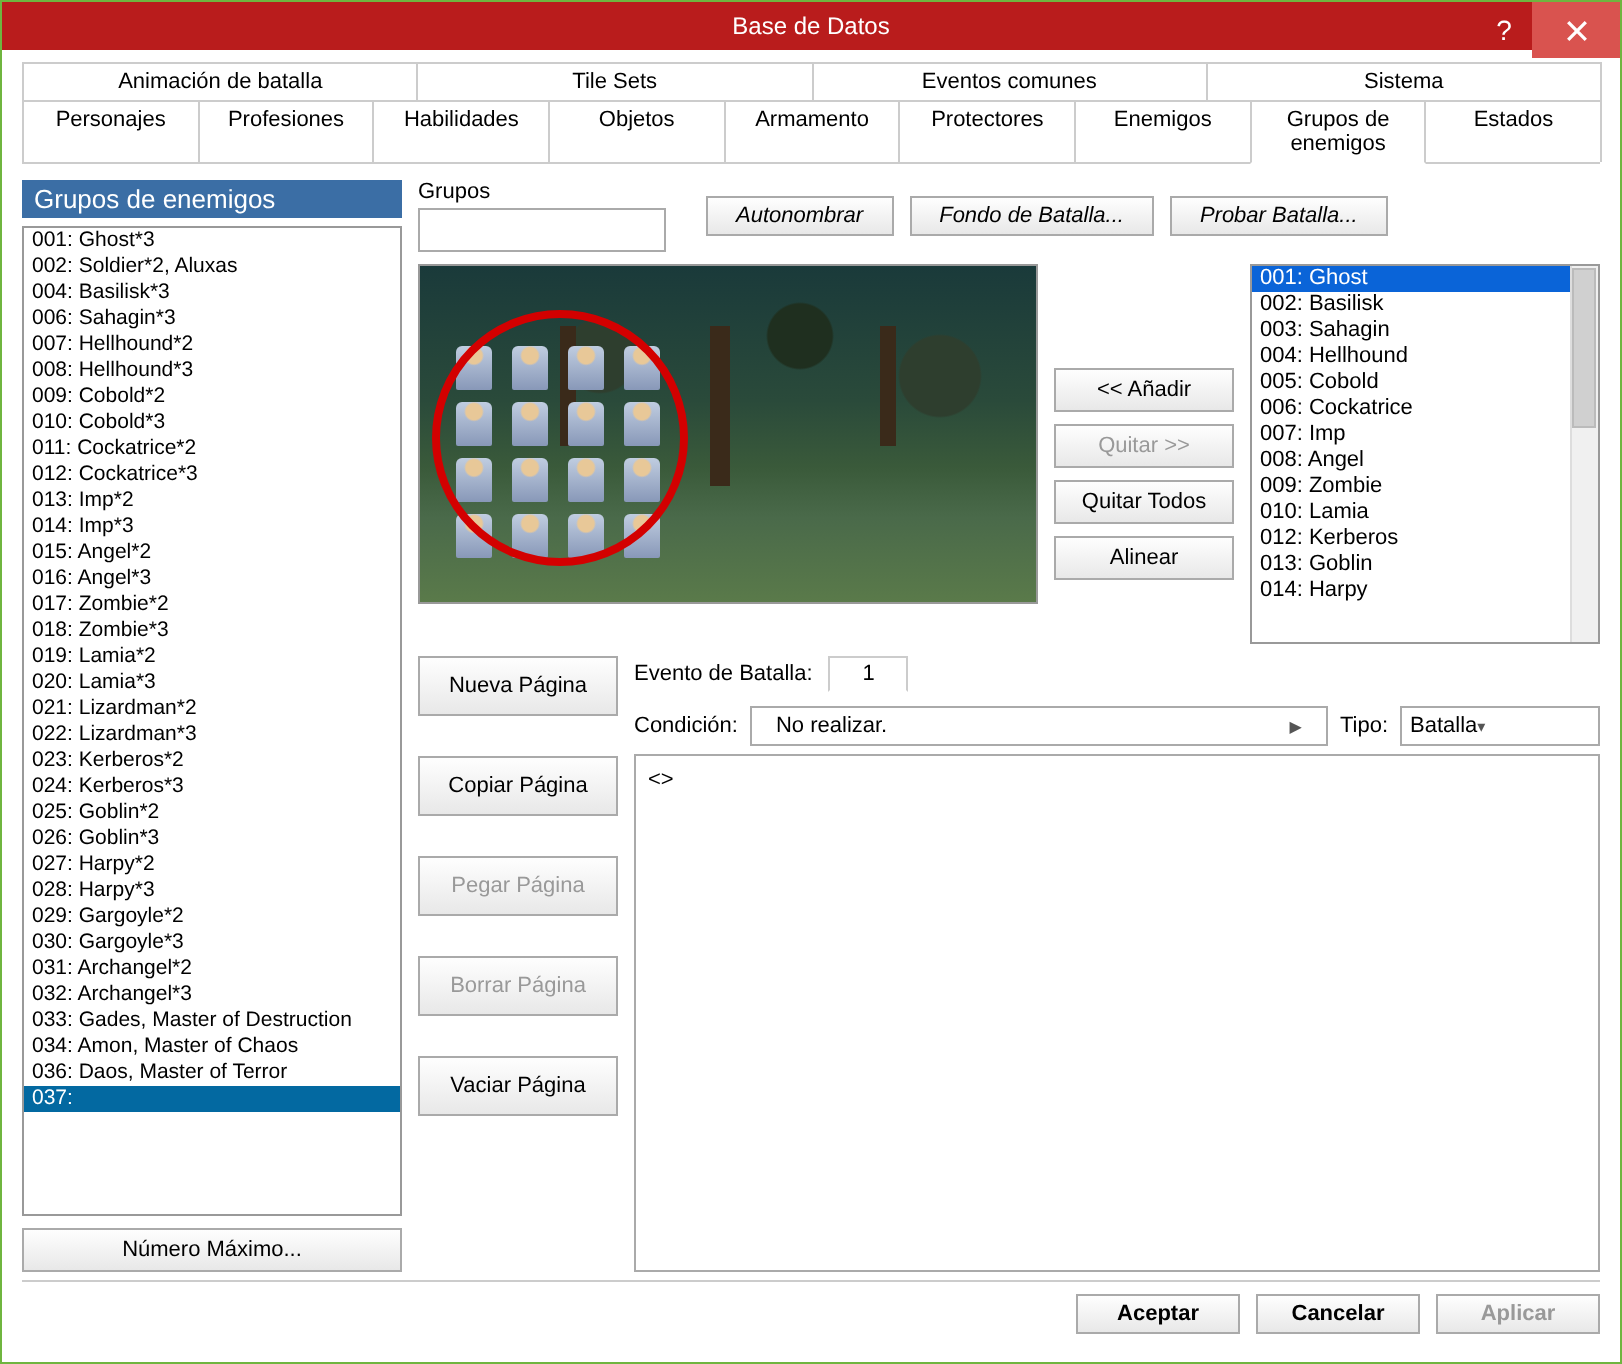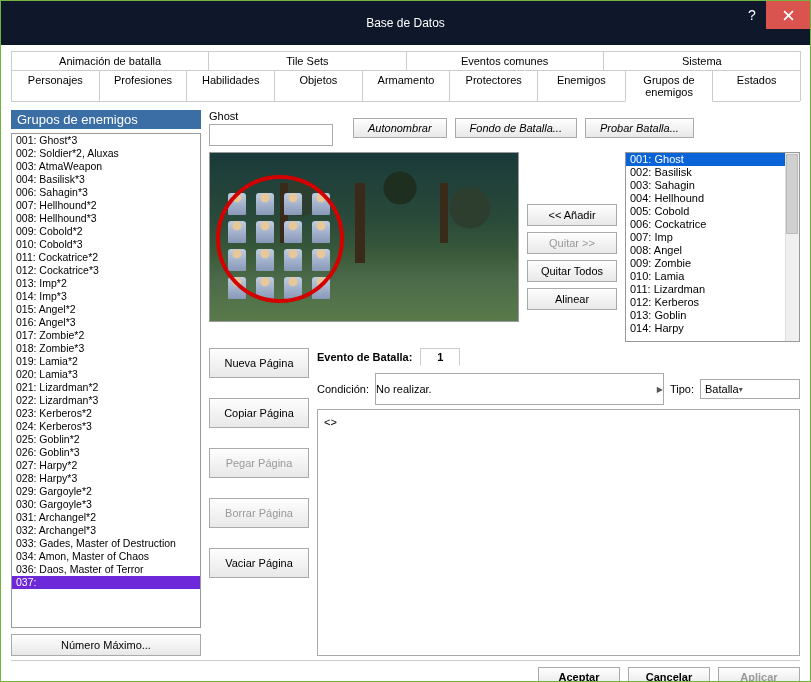--- a/index.html
+++ b/index.html
@@ -1,36 +1,36 @@
 <!DOCTYPE html>
 <html><head>
 <meta charset="utf-8">
 <style>
 * { box-sizing: border-box; margin: 0; padding: 0; font-family: "Segoe UI", Tahoma, sans-serif; font-size: 11px; }
 body { background: #fff; width: 811px; height: 682px; overflow: hidden; border: 1px solid #6fb53f; }
-.titlebar { background: #0f172a; height: 44px; display: flex; align-items: center; justify-content: center; position: relative; color: #fff; }
+.titlebar { background: #b91c1c; height: 24px; display: flex; align-items: center; justify-content: center; position: relative; color: #fff; }
 .title-text { font-size: 12px; }
 .tb-btns { position: absolute; right: 0; top: 0; height: 28px; display: flex; }
 .tb-help { width: 28px; height: 28px; display: flex; align-items: center; justify-content: center; color: #fff; font-size: 14px; }
 .tb-close { width: 44px; height: 28px; background: #d9534f; display: flex; align-items: center; justify-content: center; }
 .tb-close svg { width: 11px; height: 11px; }
 
 .content { padding: 6px 10px 10px 10px; height: calc(100% - 28px); display: flex; flex-direction: column; gap: 4px; }
 
 .tab-strip { display: flex; flex-wrap: wrap; border-bottom: 1px solid #ccc; }
 .tab-row { display: flex; width: 100%; }
 .tab { flex: 1; border: 1px solid #ccc; border-bottom: none; background: #fff; text-align: center; padding: 3px 4px; cursor: default; margin-right: -1px; position: relative; }
 .tab.active { background: #fff; border-bottom: 1px solid #fff; margin-bottom: -1px; z-index: 2; }
 
 .workspace { flex: 1; display: flex; gap: 8px; padding-top: 4px; overflow: hidden; }
 .left-col { width: 190px; display: flex; flex-direction: column; gap: 4px; }
 .group-header { background: #3b6ea5; color: #fff; padding: 2px 6px; font-size: 13px; }
 .group-list { border: 1px solid #999; flex: 1; overflow-y: hidden; background: #fff; }
 .group-list-item { padding: 0 4px; white-space: nowrap; overflow: hidden; font-size: 10.5px; line-height: 13px; }
-.group-list-item.selected { background: #6d28d9; color: #fff; }
+.group-list-item.selected { background: #0369a1; color: #fff; }
 .btn { border: 1px solid #aaa; background: linear-gradient(#fefefe, #e8e8e8); padding: 4px 8px; text-align: center; cursor: default; }
 .btn.disabled { color: #999; }
 .max-btn { margin-top: 2px; }
 
 .right-col { flex: 1; display: flex; flex-direction: column; gap: 6px; overflow: hidden; }
 .top-edit { display: flex; align-items: center; gap: 12px; }
 .name-box { display: flex; flex-direction: column; gap: 2px; }
 .name-label { font-size: 11px; }
 .name-input { width: 124px; height: 22px; border: 1px solid #aaa; padding: 2px 4px; }
 .top-btns { display: flex; gap: 8px; margin-left: 8px; font-style: italic; }
@@ -55,25 +55,25 @@
 .mid-btns { display: flex; flex-direction: column; gap: 6px; width: 90px; justify-content: center; padding-top: 20px; }
 .mid-btns .btn { padding: 4px 2px; font-size: 11px; }
 .enemy-list { flex: 1; border: 1px solid #999; background: #fff; overflow-y: auto; position: relative; }
 .enemy-item { padding: 0 4px; font-size: 11px; line-height: 13px; white-space: nowrap; }
 .enemy-item.selected { background: #0a64d8; color: #fff; }
 
 .battle-evt { flex: 1; display: flex; gap: 8px; }
 .page-btns { width: 100px; display: flex; flex-direction: column; gap: 20px; }
 .page-btns .btn { padding: 8px 4px; }
 .evt-body { flex: 1; display: flex; flex-direction: column; gap: 4px; }
-.tabs-evt { display: flex; align-items: center; gap: 4px; font-weight: bold; }
+.tabs-evt { display: flex; align-items: center; gap: 4px; }
 .evt-label { white-space: nowrap; }
 .page-tab { border: 1px solid #ccc; background: #fff; padding: 2px 16px; border-bottom: 1px solid #fff; margin-bottom: -1px; z-index: 2; position: relative; margin-left: 4px; }
 .cond-row { display: flex; align-items: center; gap: 6px; margin-top: 4px; }
-.cond-select { flex: 1; height: 32px; border: 1px solid #aaa; background: #fff; padding: 2px 0; display: flex; align-items: center; justify-content: space-between; }
+.cond-select { flex: 1; height: 20px; border: 1px solid #aaa; background: #fff; padding: 2px 12px; display: flex; align-items: center; justify-content: space-between; }
 .tipo-select { width: 100px; height: 20px; border: 1px solid #aaa; background: #fff; padding: 2px 4px; display: flex; align-items: center; }
 .select-arrow { font-size: 8px; color: #555; }
 .script-box { flex: 1; border: 1px solid #aaa; background: #fff; padding: 6px; overflow: auto; }
 
 .dlg-btns { display: flex; justify-content: flex-end; gap: 8px; padding-top: 6px; border-top: 1px solid #ccc; }
 .dlg-btns .btn { width: 82px; padding: 3px 0; font-weight: bold; }
 
 .scrollbar-stub { position: absolute; right: 0; top: 0; bottom: 0; width: 14px; background: #f0f0f0; border-left: 1px solid #ddd; }
 .scrollbar-thumb { position: absolute; right: 1px; top: 1px; width: 12px; height: 80px; background: #d0d0d0; border: 1px solid #bbb; }
 </style>
@@ -114,21 +114,20 @@
       </div>
   </div>
 
   <div class="workspace">
 
     <div class="left-col">
       <div class="group-header">Grupos de enemigos</div>
       <div class="group-list" id="group-list">
           <div class="group-list-item">001: Ghost*3</div>
           <div class="group-list-item">002: Soldier*2, Aluxas</div>
-          <div class="group-list-item">003: AtmaWeapon</div>
           <div class="group-list-item">004: Basilisk*3</div>
           <div class="group-list-item">006: Sahagin*3</div>
           <div class="group-list-item">007: Hellhound*2</div>
           <div class="group-list-item">008: Hellhound*3</div>
           <div class="group-list-item">009: Cobold*2</div>
           <div class="group-list-item">010: Cobold*3</div>
           <div class="group-list-item">011: Cockatrice*2</div>
           <div class="group-list-item">012: Cockatrice*3</div>
           <div class="group-list-item">013: Imp*2</div>
           <div class="group-list-item">014: Imp*3</div>
@@ -155,21 +154,21 @@
           <div class="group-list-item">036: Daos, Master of Terror</div>
           <div class="group-list-item selected">037:</div>
         </div>
       <div class="btn max-btn">Número Máximo...</div>
     </div>
 
     <div class="right-col">
 
       <div class="top-edit">
         <div class="name-box">
-          <span class="name-label">Ghost</span>
+          <span class="name-label">Grupos</span>
           <input class="name-input" value="" style="">
         </div>
         <div class="top-btns">
           <div class="btn">Autonombrar</div>
           <div class="btn">Fondo de Batalla...</div>
           <div class="btn">Probar Batalla...</div>
         </div>
       </div>
 
       <div class="preview-row">
@@ -210,21 +209,20 @@
           <div class="enemy-item selected">001: Ghost</div>
             <div class="enemy-item">002: Basilisk</div>
             <div class="enemy-item">003: Sahagin</div>
             <div class="enemy-item">004: Hellhound</div>
             <div class="enemy-item">005: Cobold</div>
             <div class="enemy-item">006: Cockatrice</div>
             <div class="enemy-item">007: Imp</div>
             <div class="enemy-item">008: Angel</div>
             <div class="enemy-item">009: Zombie</div>
             <div class="enemy-item">010: Lamia</div>
-            <div class="enemy-item">011: Lizardman</div>
             <div class="enemy-item">012: Kerberos</div>
             <div class="enemy-item">013: Goblin</div>
             <div class="enemy-item">014: Harpy</div>
             <div class="scrollbar-stub">
             <div class="scrollbar-thumb"></div>
           </div>
         </div>
       </div>
 
       <div class="battle-evt">

